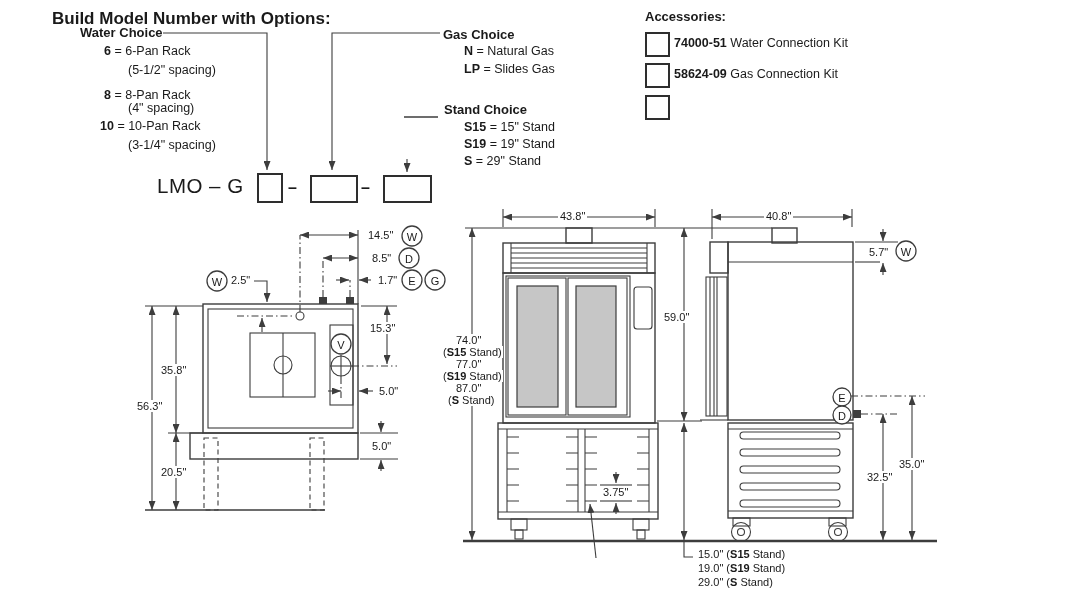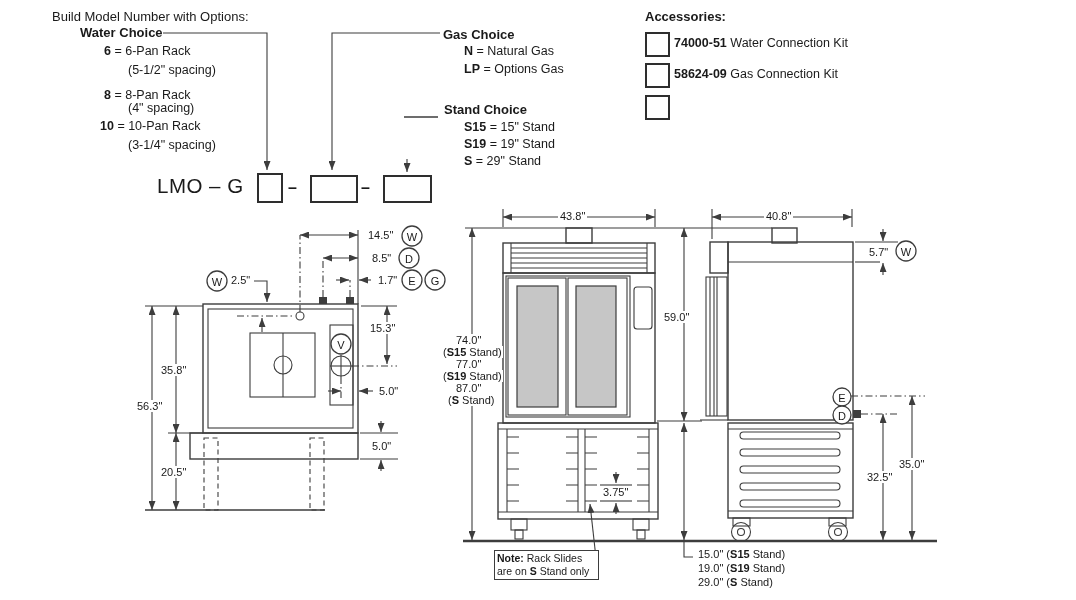--- a/index.html
+++ b/index.html
@@ -9,21 +9,21 @@
   .ln{stroke:#3d3d3d;stroke-width:1.4;fill:none;}
   .thin{stroke:#3d3d3d;stroke-width:1.1;fill:none;}
   .dd{stroke-dasharray:7 3 1.5 3;}
   .dsh{stroke-dasharray:5 3.5;}
   .fillg{fill:#c6c6c6;stroke:#3d3d3d;stroke-width:1.2;}
   .sol{fill:#3d3d3d;stroke:none;}
   .lc circle{fill:#fff;stroke:#3d3d3d;stroke-width:1.3;}
   .lc text{font:11px "Liberation Sans",sans-serif;fill:#1a1a1a;text-anchor:middle;dominant-baseline:central;}
   .t{position:absolute;z-index:2;white-space:nowrap;font-size:12.5px;}
   .b{font-weight:bold;}
-  .title{font-size:13px;font-weight:normal;}
+  .title{font-size:17px;font-weight:bold;}
   .h{font-size:13px;font-weight:bold;}
   .dim{position:absolute;z-index:3;white-space:nowrap;font-size:11px;background:#fff;padding:0 2px;}
   .hl{position:absolute;z-index:3;white-space:nowrap;font-size:11px;background:#fff;padding:0 1px;}
   .box{position:absolute;z-index:2;border:2px solid #2e2e2e;background:#fff;}
   .chk{position:absolute;z-index:2;width:21px;height:21px;border:2px solid #2e2e2e;background:#fff;}
   .dash{position:absolute;z-index:2;font-size:16px;font-weight:bold;}
   .model{position:absolute;z-index:2;font-size:20.5px;font-weight:normal;letter-spacing:.5px;}
   .note{position:absolute;z-index:3;left:494px;top:550px;width:99px;border:1.3px solid #3d3d3d;
         background:#fff;font-size:10.5px;line-height:1.25;padding:1px 2px;}
 </style>
@@ -217,21 +217,21 @@
   <div class="t h" style="left:80px;top:25px">Water Choice</div>
   <div class="t" style="left:104px;top:44px"><span class="b">6</span><span> = 6-Pan Rack</span></div>
   <div class="t" style="left:128px;top:63px">(5-1/2" spacing)</div>
   <div class="t" style="left:104px;top:88px"><span class="b">8</span><span> = 8-Pan Rack</span></div>
   <div class="t" style="left:128px;top:101px">(4" spacing)</div>
   <div class="t" style="left:100px;top:119px"><span class="b">10</span><span> = 10-Pan Rack</span></div>
   <div class="t" style="left:128px;top:138px">(3-1/4" spacing)</div>
 
   <div class="t h" style="left:443px;top:27px">Gas Choice</div>
   <div class="t" style="left:464px;top:44px"><span class="b">N</span><span> = Natural Gas</span></div>
-  <div class="t" style="left:464px;top:62px"><span class="b">LP</span><span> = Options Gas</span></div>
+  <div class="t" style="left:464px;top:62px"><span class="b">LP</span><span> = Slides Gas</span></div>
 
   <div class="t h" style="left:444px;top:102px">Stand Choice</div>
   <div class="t" style="left:464px;top:120px"><span class="b">S15</span><span> = 15" Stand</span></div>
   <div class="t" style="left:464px;top:137px"><span class="b">S19</span><span> = 19" Stand</span></div>
   <div class="t" style="left:464px;top:154px"><span class="b">S</span><span> = 29" Stand</span></div>
 
   <div class="model" style="left:157px;top:174px">LMO – G</div>
   <div class="box" style="left:257px;top:173px;width:22px;height:26px"></div>
   <div class="dash" style="left:288px;top:179px">–</div>
   <div class="box" style="left:310px;top:175px;width:44px;height:24px"></div>
@@ -258,24 +258,20 @@
 
   <div class="dim" style="left:558px;top:210px">43.8"</div>
   <div class="dim" style="left:662px;top:311px">59.0"</div>
   <div class="hl" style="left:455px;top:334px">74.0"</div>
   <div class="hl" style="left:442px;top:346px"><span>(</span><span class="b">S15</span><span> Stand)</span></div>
   <div class="hl" style="left:455px;top:358px">77.0"</div>
   <div class="hl" style="left:442px;top:370px"><span>(</span><span class="b">S19</span><span> Stand)</span></div>
   <div class="hl" style="left:455px;top:382px">87.0"</div>
   <div class="hl" style="left:447px;top:394px"><span>(</span><span class="b">S</span><span> Stand)</span></div>
   <div class="dim" style="left:601px;top:486px">3.75"</div>
-  <div class="note">
-    <div><span class="b">Note:</span><span> Rack Slides</span></div>
-    <div><span>are on </span><span class="b">S</span><span> Stand only</span></div>
-  </div>
 
   <div class="dim" style="left:764px;top:210px">40.8"</div>
   <div class="dim" style="left:867px;top:246px">5.7"</div>
   <div class="dim" style="left:865px;top:471px">32.5"</div>
   <div class="dim" style="left:897px;top:458px">35.0"</div>
   <div class="hl" style="left:697px;top:548px"><span>15.0" (</span><span class="b">S15</span><span> Stand)</span></div>
   <div class="hl" style="left:697px;top:562px"><span>19.0" (</span><span class="b">S19</span><span> Stand)</span></div>
   <div class="hl" style="left:697px;top:576px"><span>29.0" (</span><span class="b">S</span><span> Stand)</span></div>
 
 </div>

